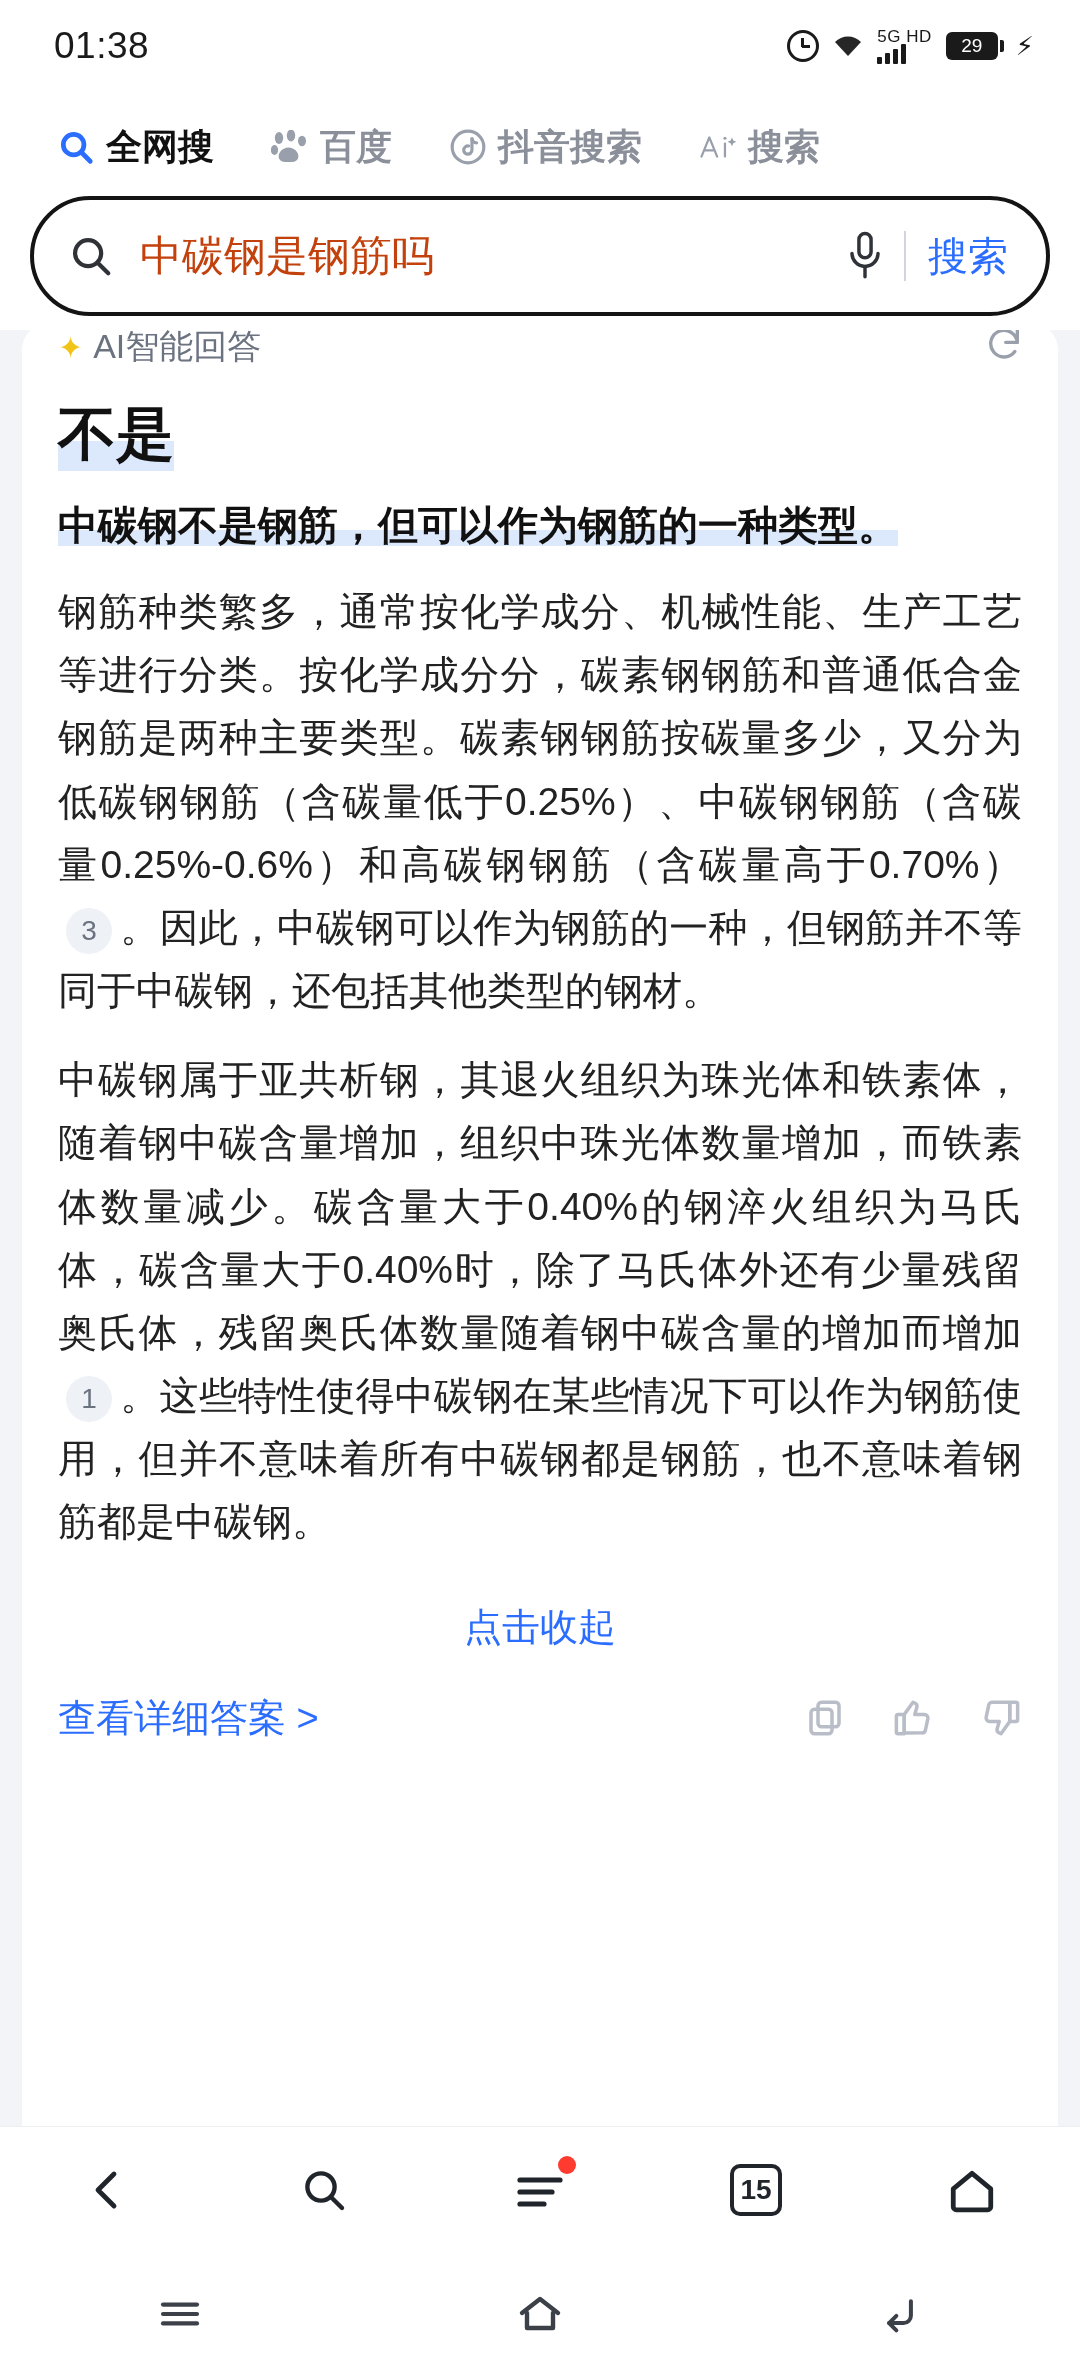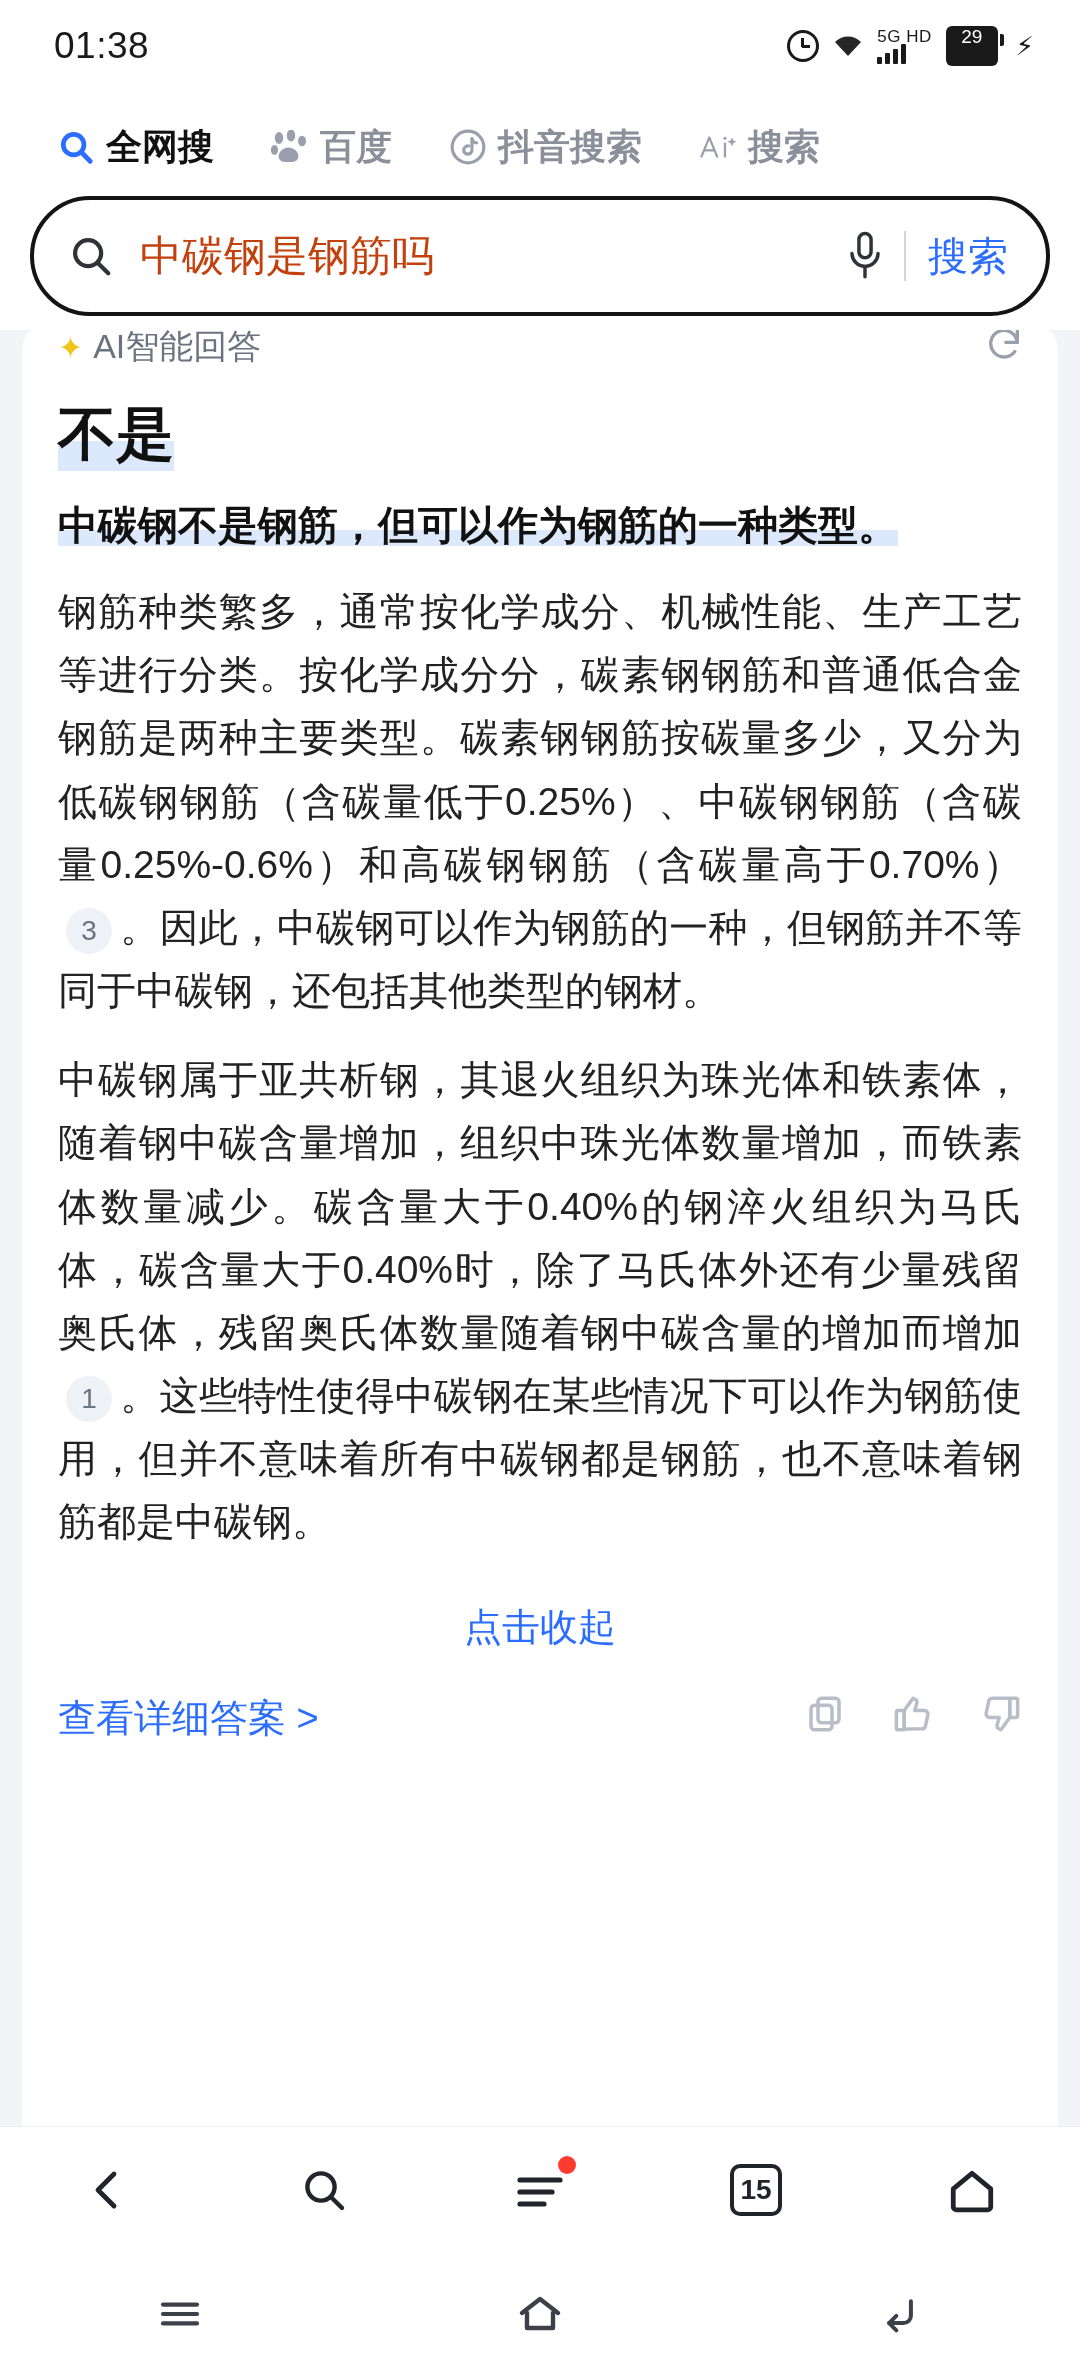--- a/index.html
+++ b/index.html
@@ -57,26 +57,27 @@
     margin-bottom: -3px;
   }
   .net-wrap { display: flex; flex-direction: column; }
   .bars { display: flex; align-items: flex-end; gap: 3px; height: 22px; }
   .bars i { display: block; width: 5px; background: #1a1a1a; border-radius: 1px; }
   .bars i:nth-child(1) { height: 7px; }
   .bars i:nth-child(2) { height: 11px; }
   .bars i:nth-child(3) { height: 15px; }
   .bars i:nth-child(4) { height: 20px; }
   .battery {
-    width: 52px; height: 40px;
+    width: 52px; height: 28px;
     border-radius: 6px;
     background: #1a1a1a;
     color: #fff;
     font-size: 19px;
     display: flex;
+    align-items: center;
     justify-content: center;
     position: relative;
   }
   .battery::after {
     content: "";
     position: absolute;
     right: -6px; top: 8px;
     width: 4px; height: 12px;
     background: #1a1a1a;
     border-radius: 0 2px 2px 0;
@@ -235,21 +236,21 @@
     text-align: center;
     color: #2b6dff;
     font-size: 38px;
     margin-top: 48px;
   }
   .more-link {
     color: #2b6dff;
     font-size: 38px;
     margin-top: 40px;
     display: flex;
-    align-items: flex-start;
+    align-items: center;
     justify-content: space-between;
   }
   .share-icons {
     display: flex;
     gap: 46px;
     color: #b8bdc7;
   }
   .share-icons svg { display: block; }
 
   

